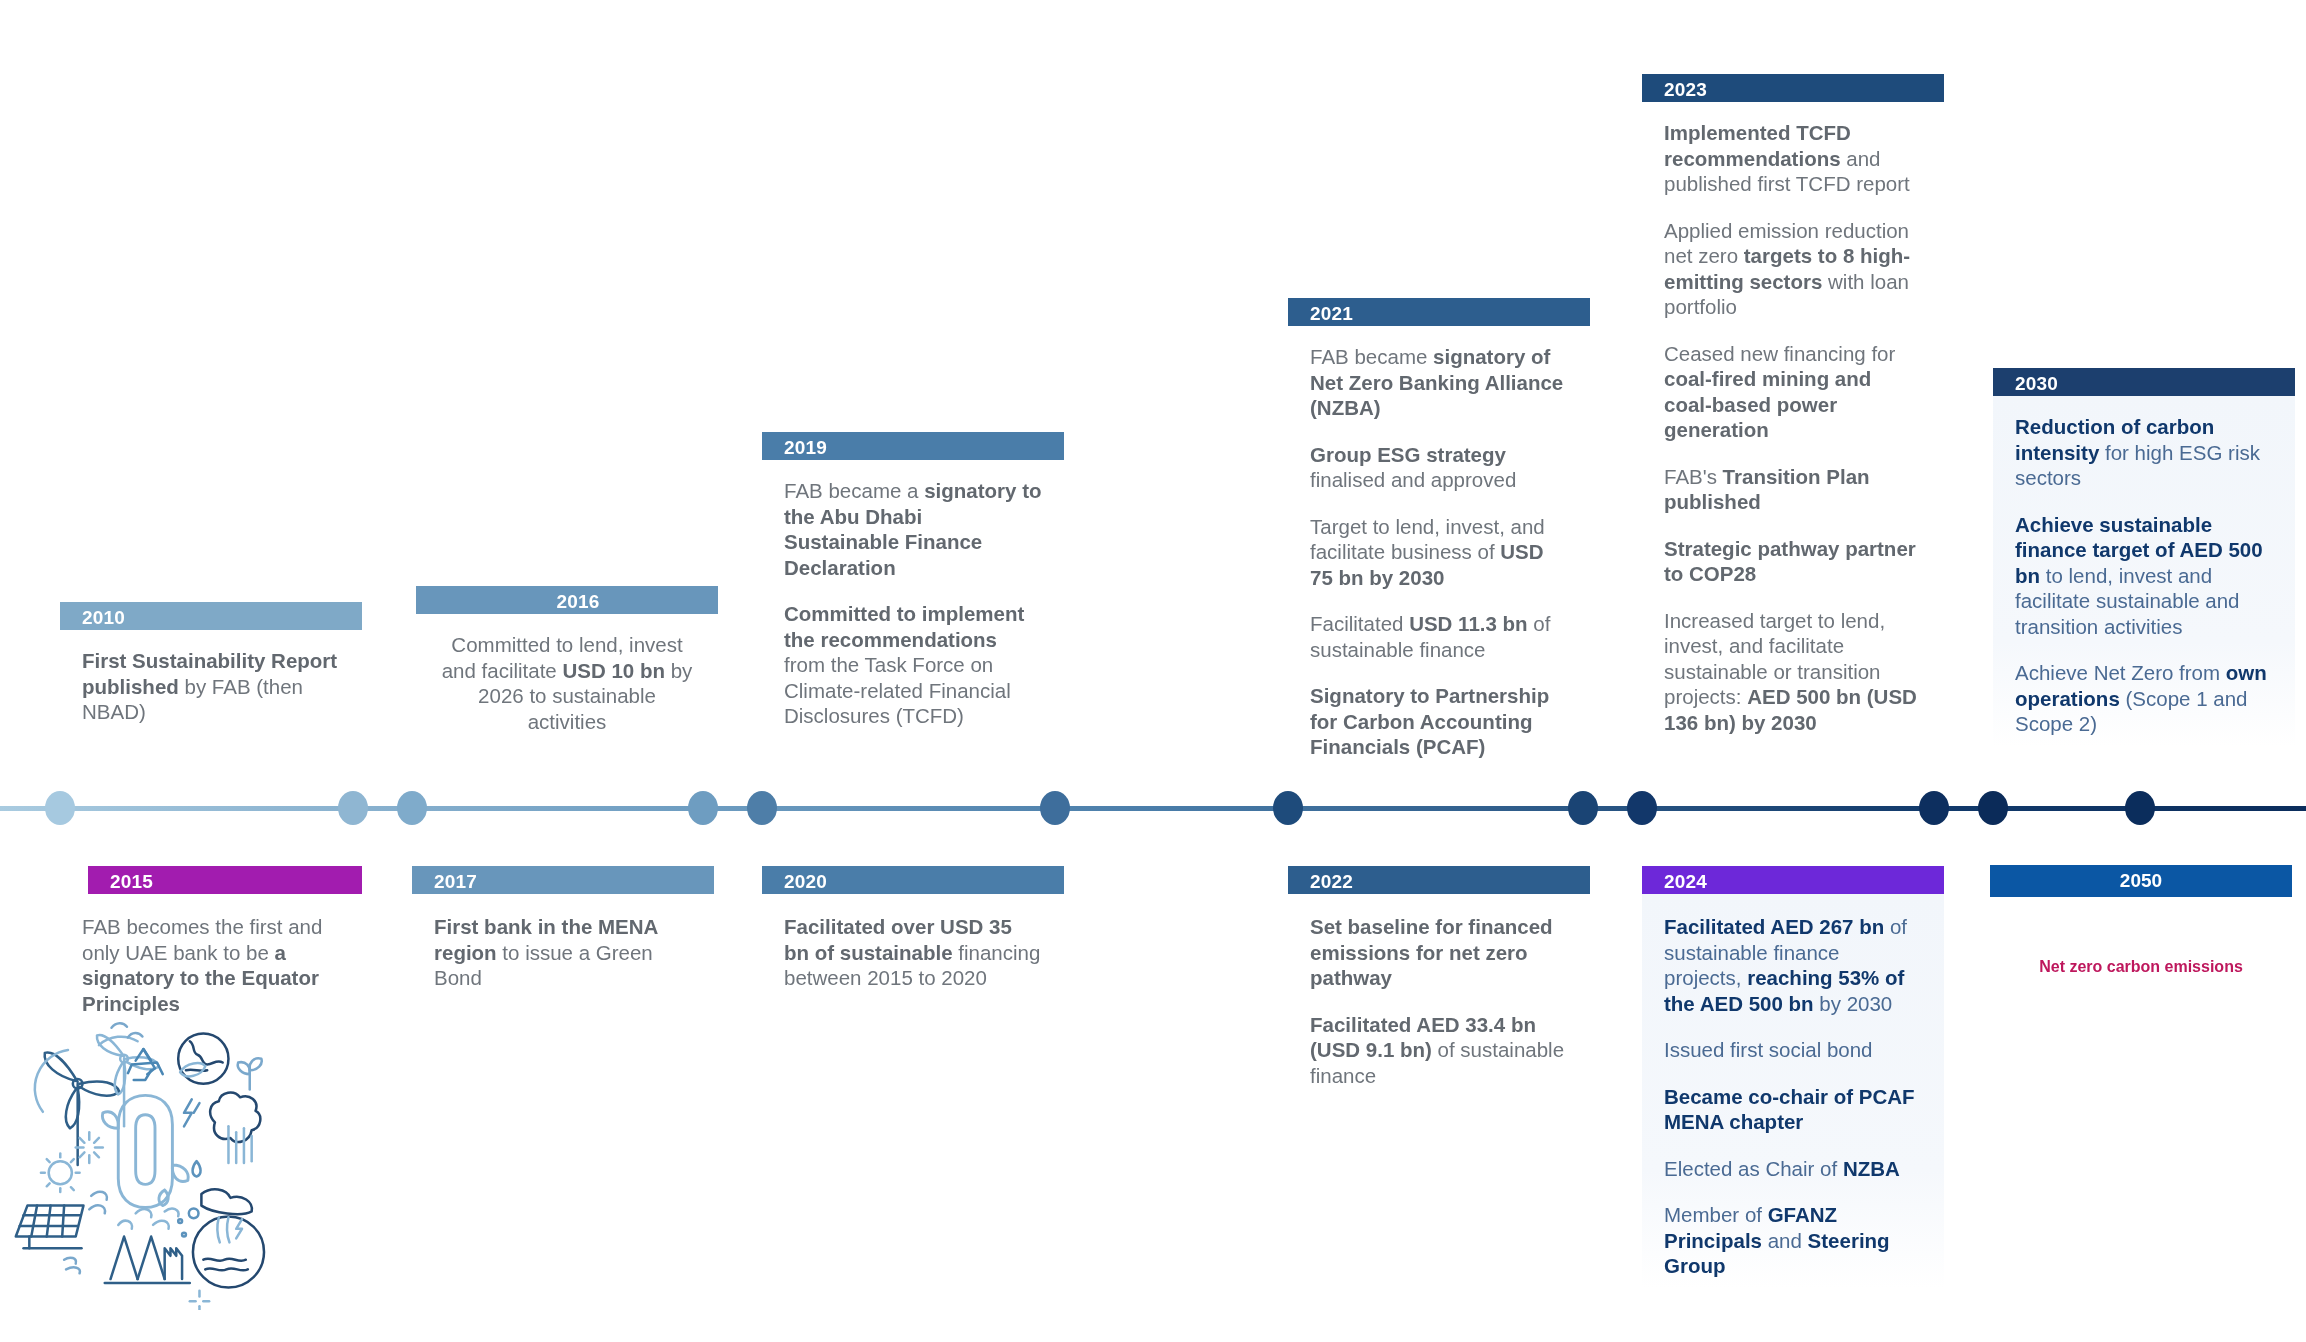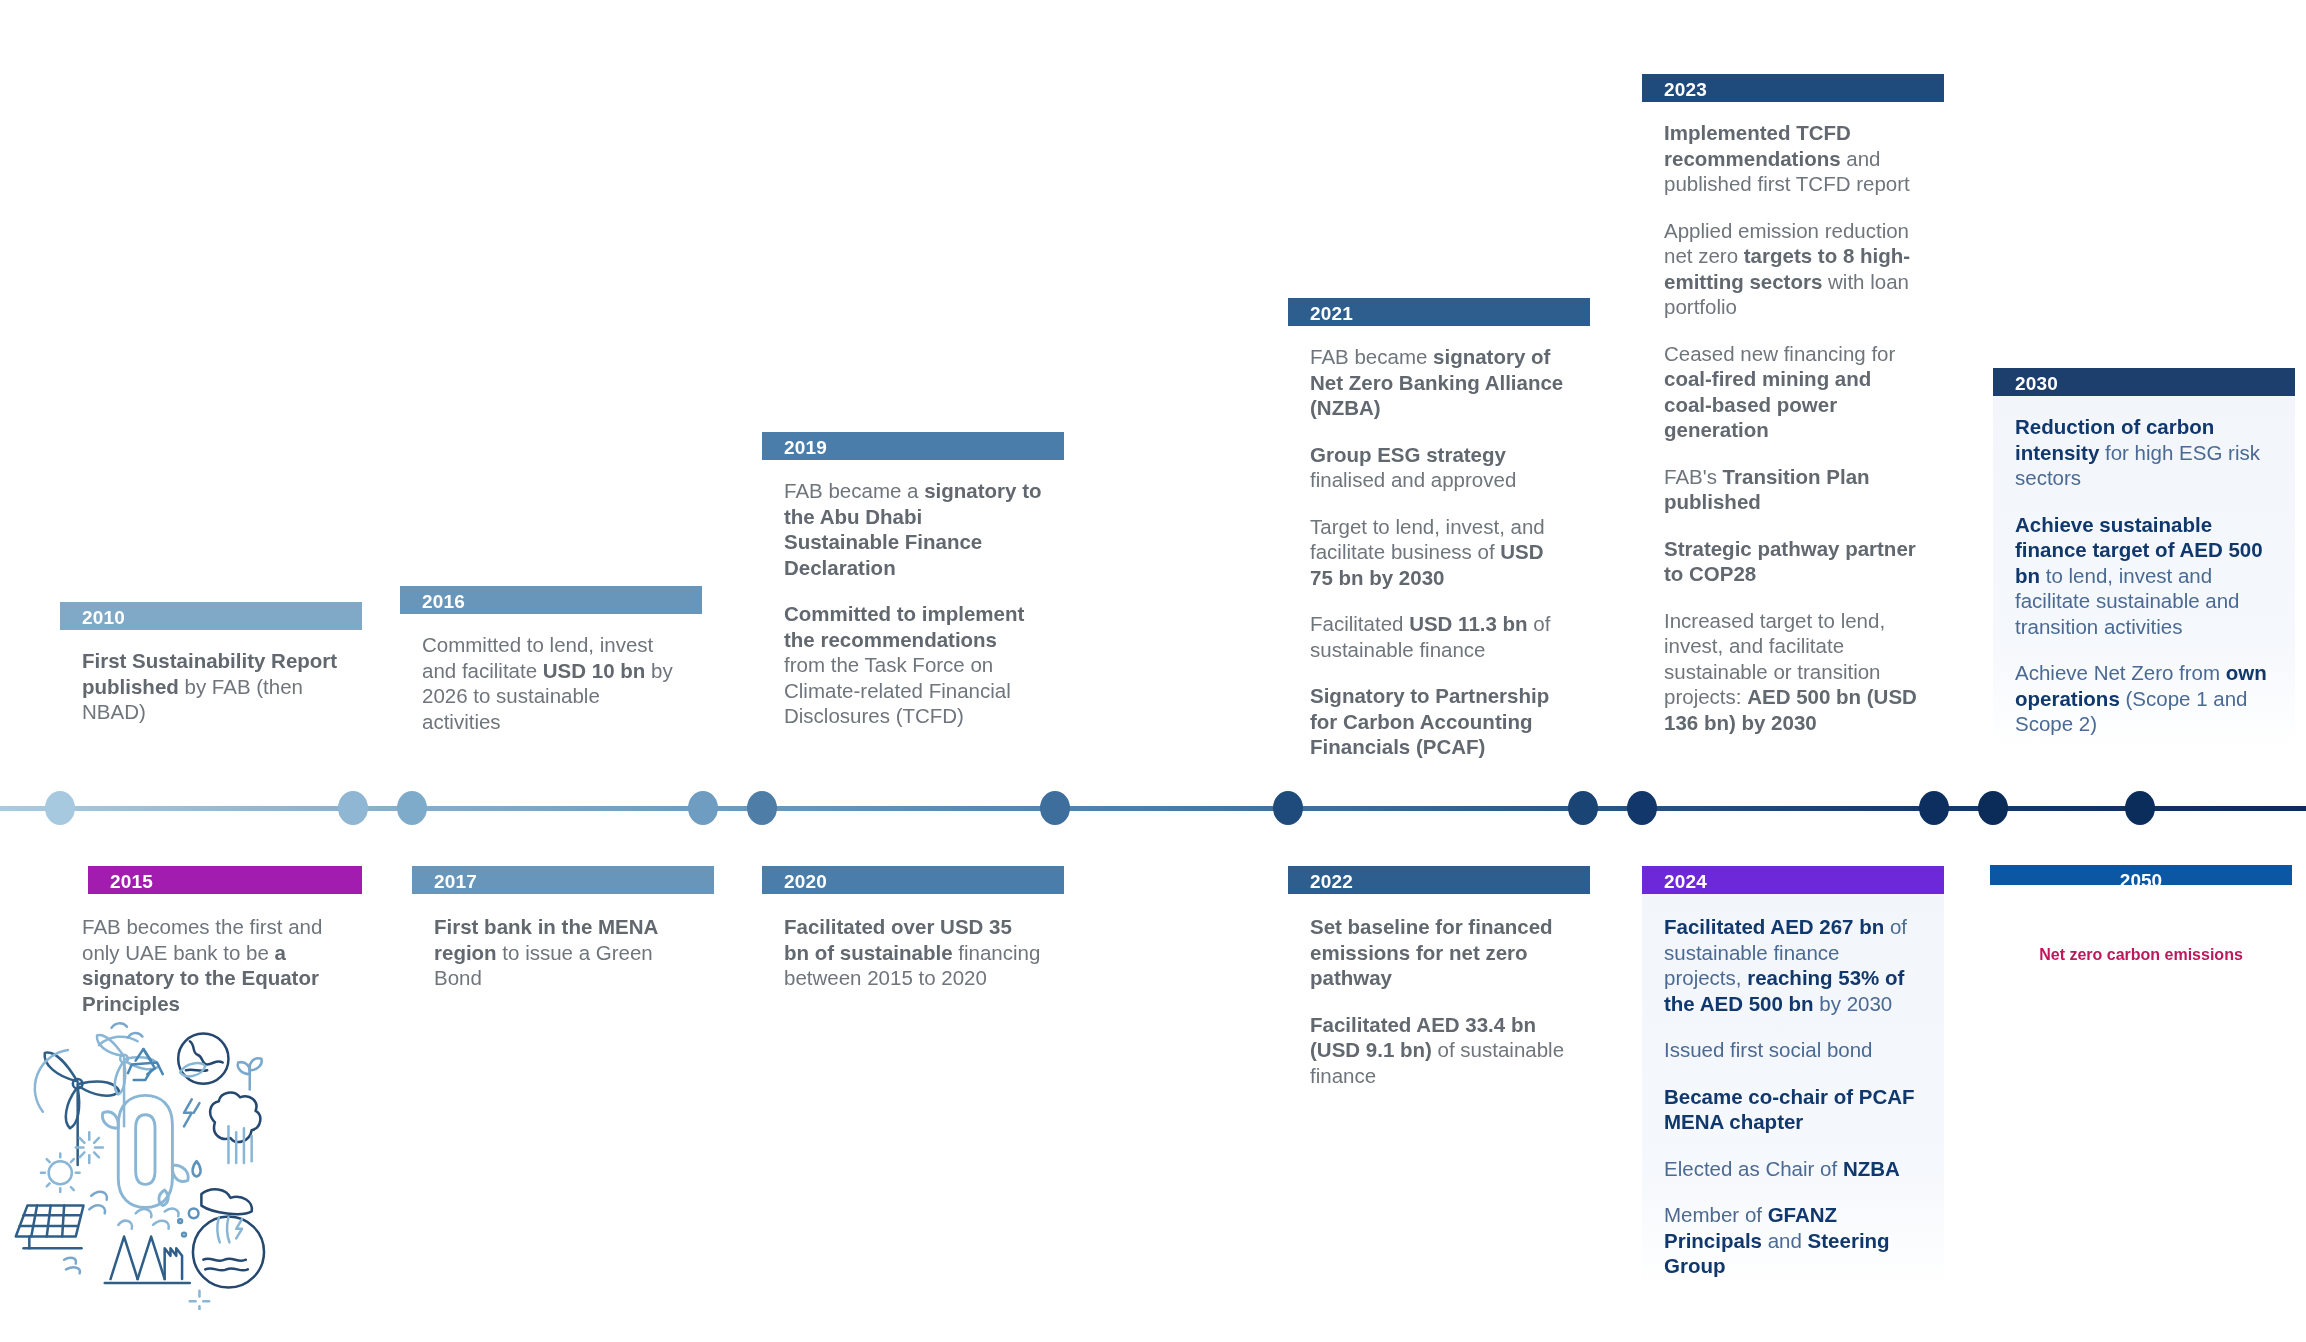--- a/index.html
+++ b/index.html
@@ -43,21 +43,21 @@
   .deep .para{color:#4a6a93;}
   .deep .para b{color:#10386c;font-weight:700;}
   .tintbg{background:linear-gradient(to bottom,#f2f6fb 0%,#f5f8fc 70%,#ffffff 100%);}
 
   
   .above .body{padding-top:18px;}
 
   
   .endcard{position:absolute;width:302px;text-align:center;}
   .endbar{
-    height:20px;line-height:32px;background:#0b57a4;color:#fff;
+    height:32px;line-height:32px;background:#0b57a4;color:#fff;
     font-size:19px;font-weight:700;text-align:center;
   }
   .endlabel{
     margin-top:56px;font-size:16px;line-height:27px;
     font-weight:700;color:#be185d;
   }
   .ecoart{position:absolute;left:10px;top:1020px;width:290px;height:290px;}
 </style>
 </head>
 <body>
@@ -85,21 +85,21 @@
         <div class="body">
           <p class="para"><b>First Sustainability Report published</b><span> by FAB (then NBAD)</span></p>
         </div>
       </div>
       <div class="card below" style="left: 60px; top: 866px;">
         <div class="yearbar" style="background: #a21caf; margin-left: 28px;">2015</div>
         <div class="body">
           <p class="para"><span>FAB becomes the first and only UAE bank to be </span><b>a signatory to the Equator Principles</b></p>
         </div>
       </div>
-      <div class="card above" style="left: 400px; top: 586px;">
+      <div class="card above" style="left: 416px; top: 586px; text-align: center;">
         <div class="yearbar" style="background: rgb(104, 150, 187);">2016</div>
         <div class="body">
           <p class="para"><span>Committed to lend, invest and facilitate </span><b>USD 10 bn</b><span> by 2026 to sustainable activities</span></p>
         </div>
       </div>
       <div class="card below" style="left: 412px; top: 866px;">
         <div class="yearbar" style="background: rgb(104, 150, 187);">2017</div>
         <div class="body">
           <p class="para"><b>First bank in the MENA region</b><span> to issue a Green Bond</span></p>
         </div>

